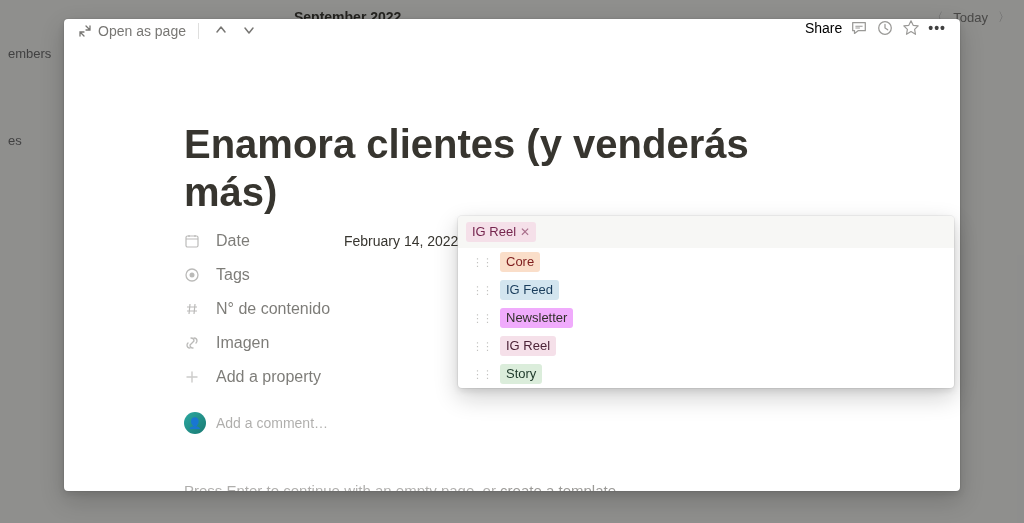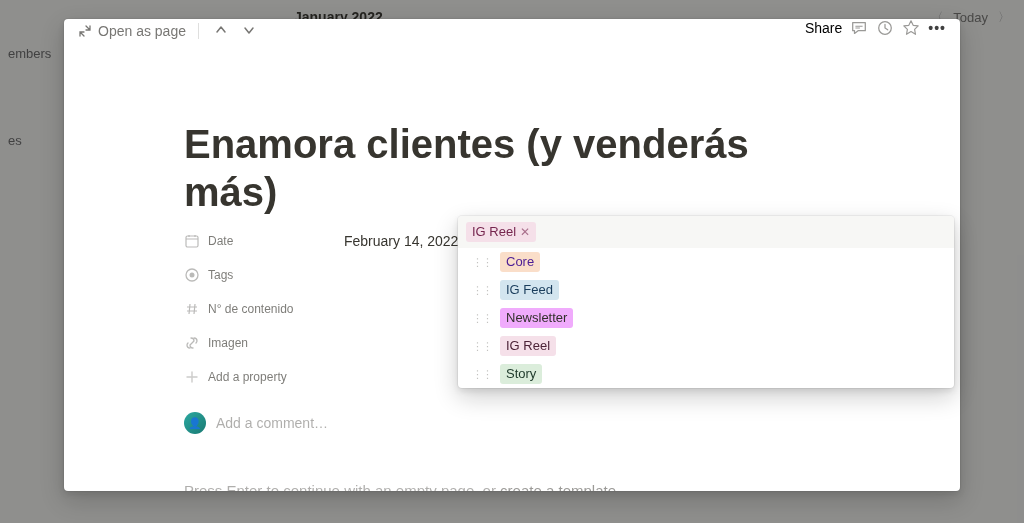--- a/index.html
+++ b/index.html
@@ -84,23 +84,23 @@
     }
     .prop-row {
       display: flex;
       align-items: center;
       height: 34px;
     }
     .prop-key {
       width: 160px;
       display: flex;
       align-items: center;
-      gap: 8px;
+      gap: 16px;
       color: rgba(55,53,47,0.65);
-      font-size: 12px;
+      font-size: 16px;
     }
     .prop-key svg { opacity: 0.5; flex-shrink: 0; }
     .prop-val { font-size: 14px; color: #37352f; }
     .add-prop { color: rgba(55,53,47,0.5); }
     .tag-chip {
       display: inline-flex;
       align-items: center;
       gap: 4px;
       background: #f5e0e9;
       color: #76254e;
@@ -141,21 +141,21 @@
       padding: 4px 14px;
       cursor: pointer;
     }
     .drag-handle { color: rgba(55,53,47,0.3); font-size: 11px; letter-spacing: -1px; }
     .opt-chip {
       border-radius: 3px;
       padding: 1px 6px;
       font-size: 13px;
       line-height: 18px;
     }
-    .c-core { background: #fadec9; color: #4c1d95; }
+    .c-core { background: #fadec9; color: #7f1d1d; }
     .c-igfeed { background: #d3e5ef; color: #1a3d5c; }
     .c-newsletter { background: #f0abfc; color: #32302c; }
     .c-igreel { background: #f5e0e9; color: #4c2337; }
     .c-story { background: #dbeddb; color: #1c3829; }
     .comment-row {
       display: flex;
       align-items: center;
       gap: 10px;
       margin-top: 14px;
       padding: 4px 0;
@@ -173,21 +173,21 @@
       font-size: 15px;
       color: rgba(55,53,47,0.4);
     }
     .empty-hint .u { text-decoration: underline; text-decoration-color: rgba(224,62,62,0.4); text-decoration-thickness: 1.5px; text-underline-offset: 3px; }
     .empty-hint .ulink { text-decoration: underline; text-decoration-color: rgba(224,62,62,0.4); color: rgba(55,53,47,0.5); text-decoration-thickness: 1.5px; text-underline-offset: 3px; cursor: pointer; }
   </style>
 </head>
 <body>
 
 <div class="bg-header">
-  <div class="month">January 2022</div>
+  <div class="month">September 2022</div>
   <div class="right">
     <span class="chev">〈</span>
     <span class="today">Today</span>
     <span class="chev">〉</span>
   </div>
 </div>
 <div class="bg-sidebar">
   <div>embers</div>
   <div style="margin-top:60px">es</div>
 </div>

